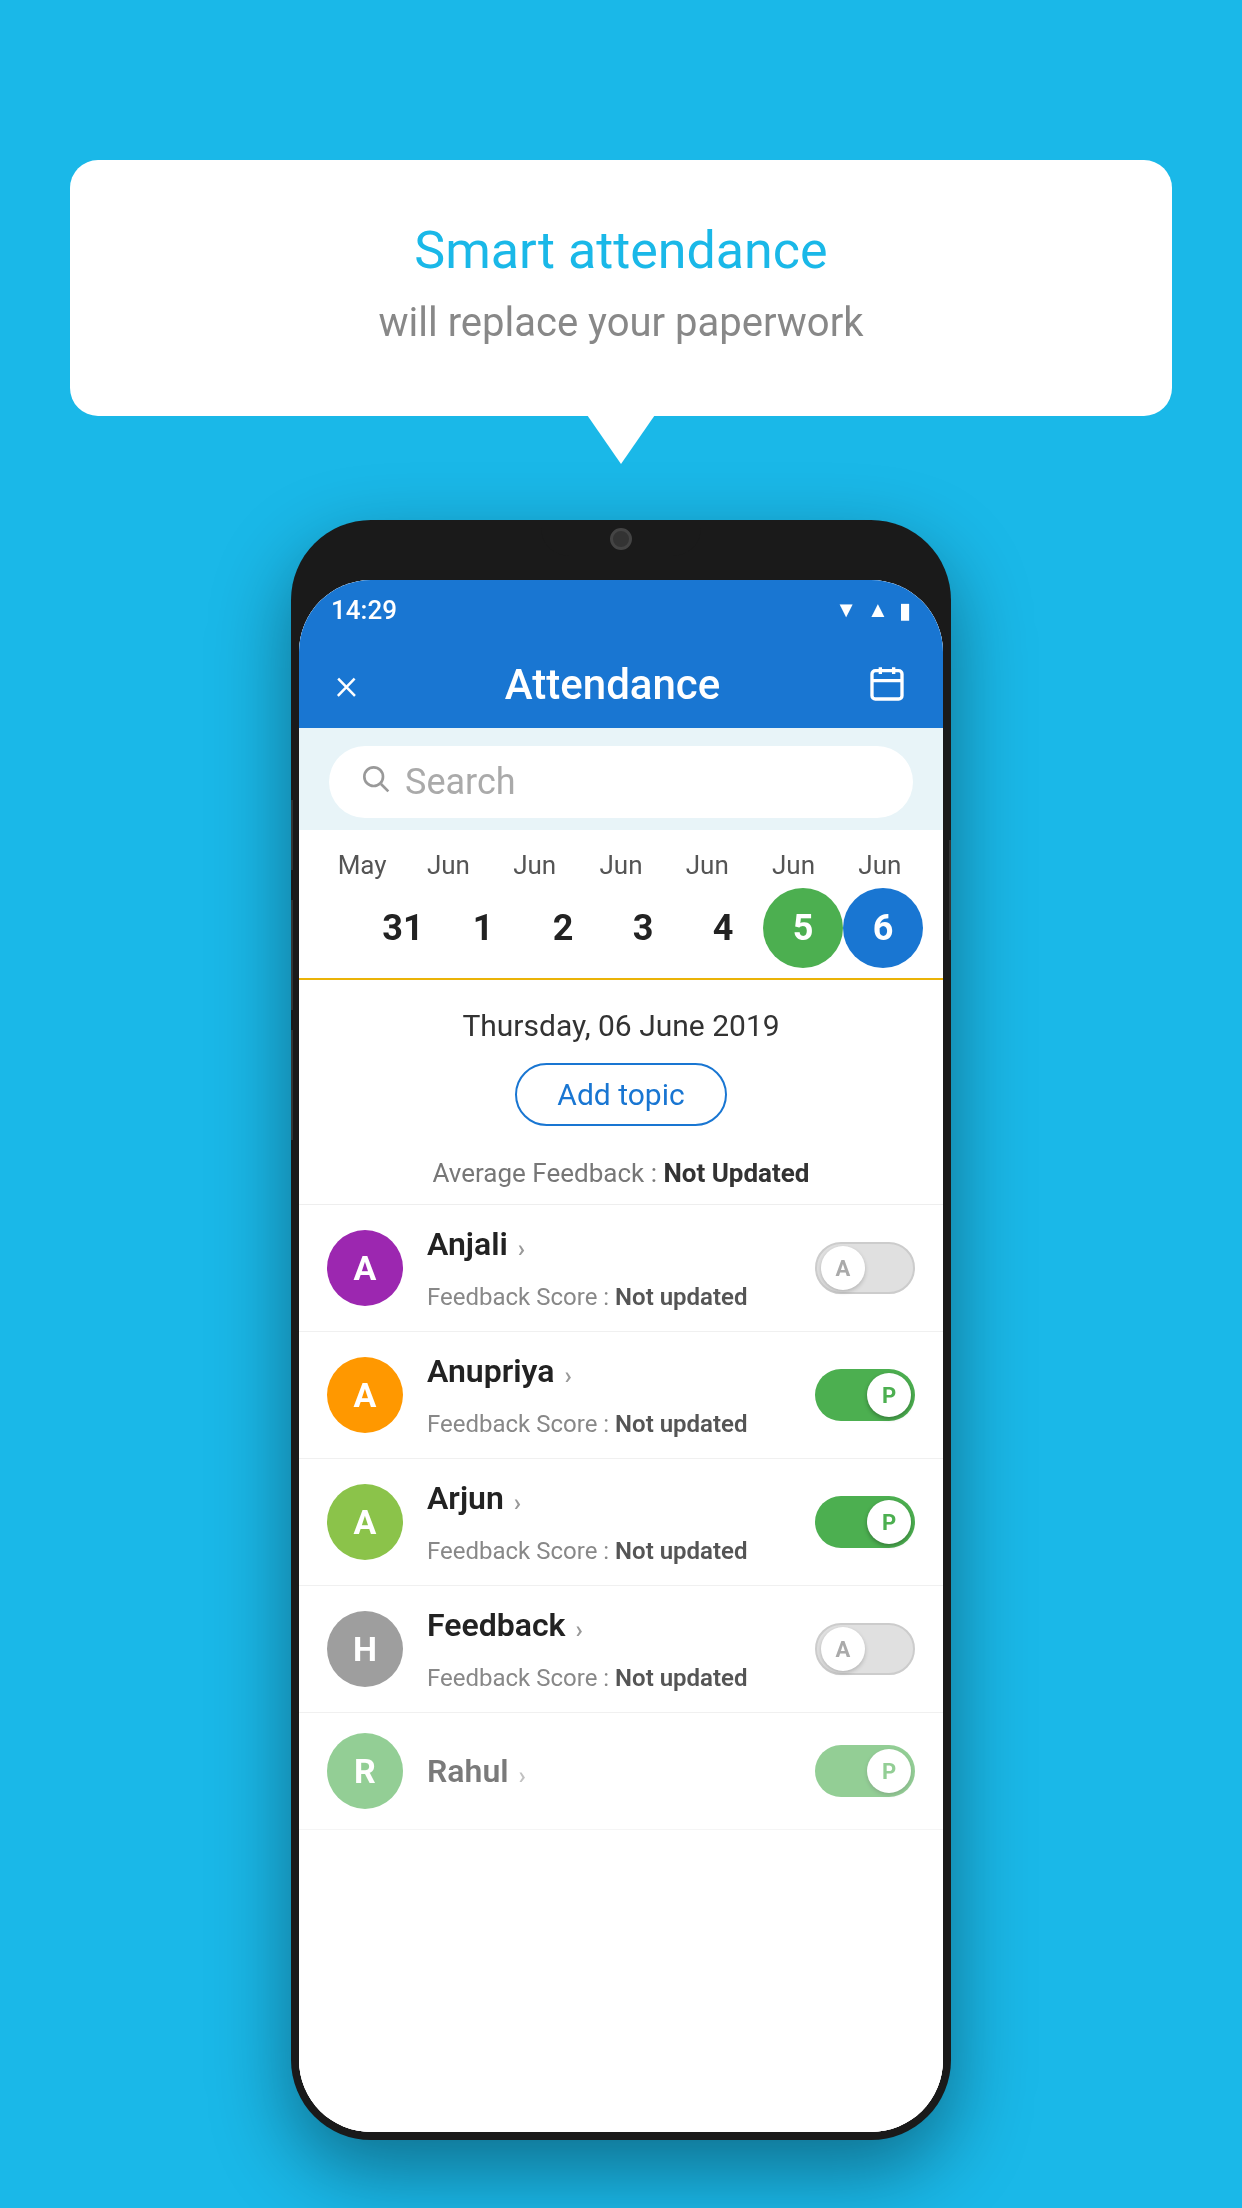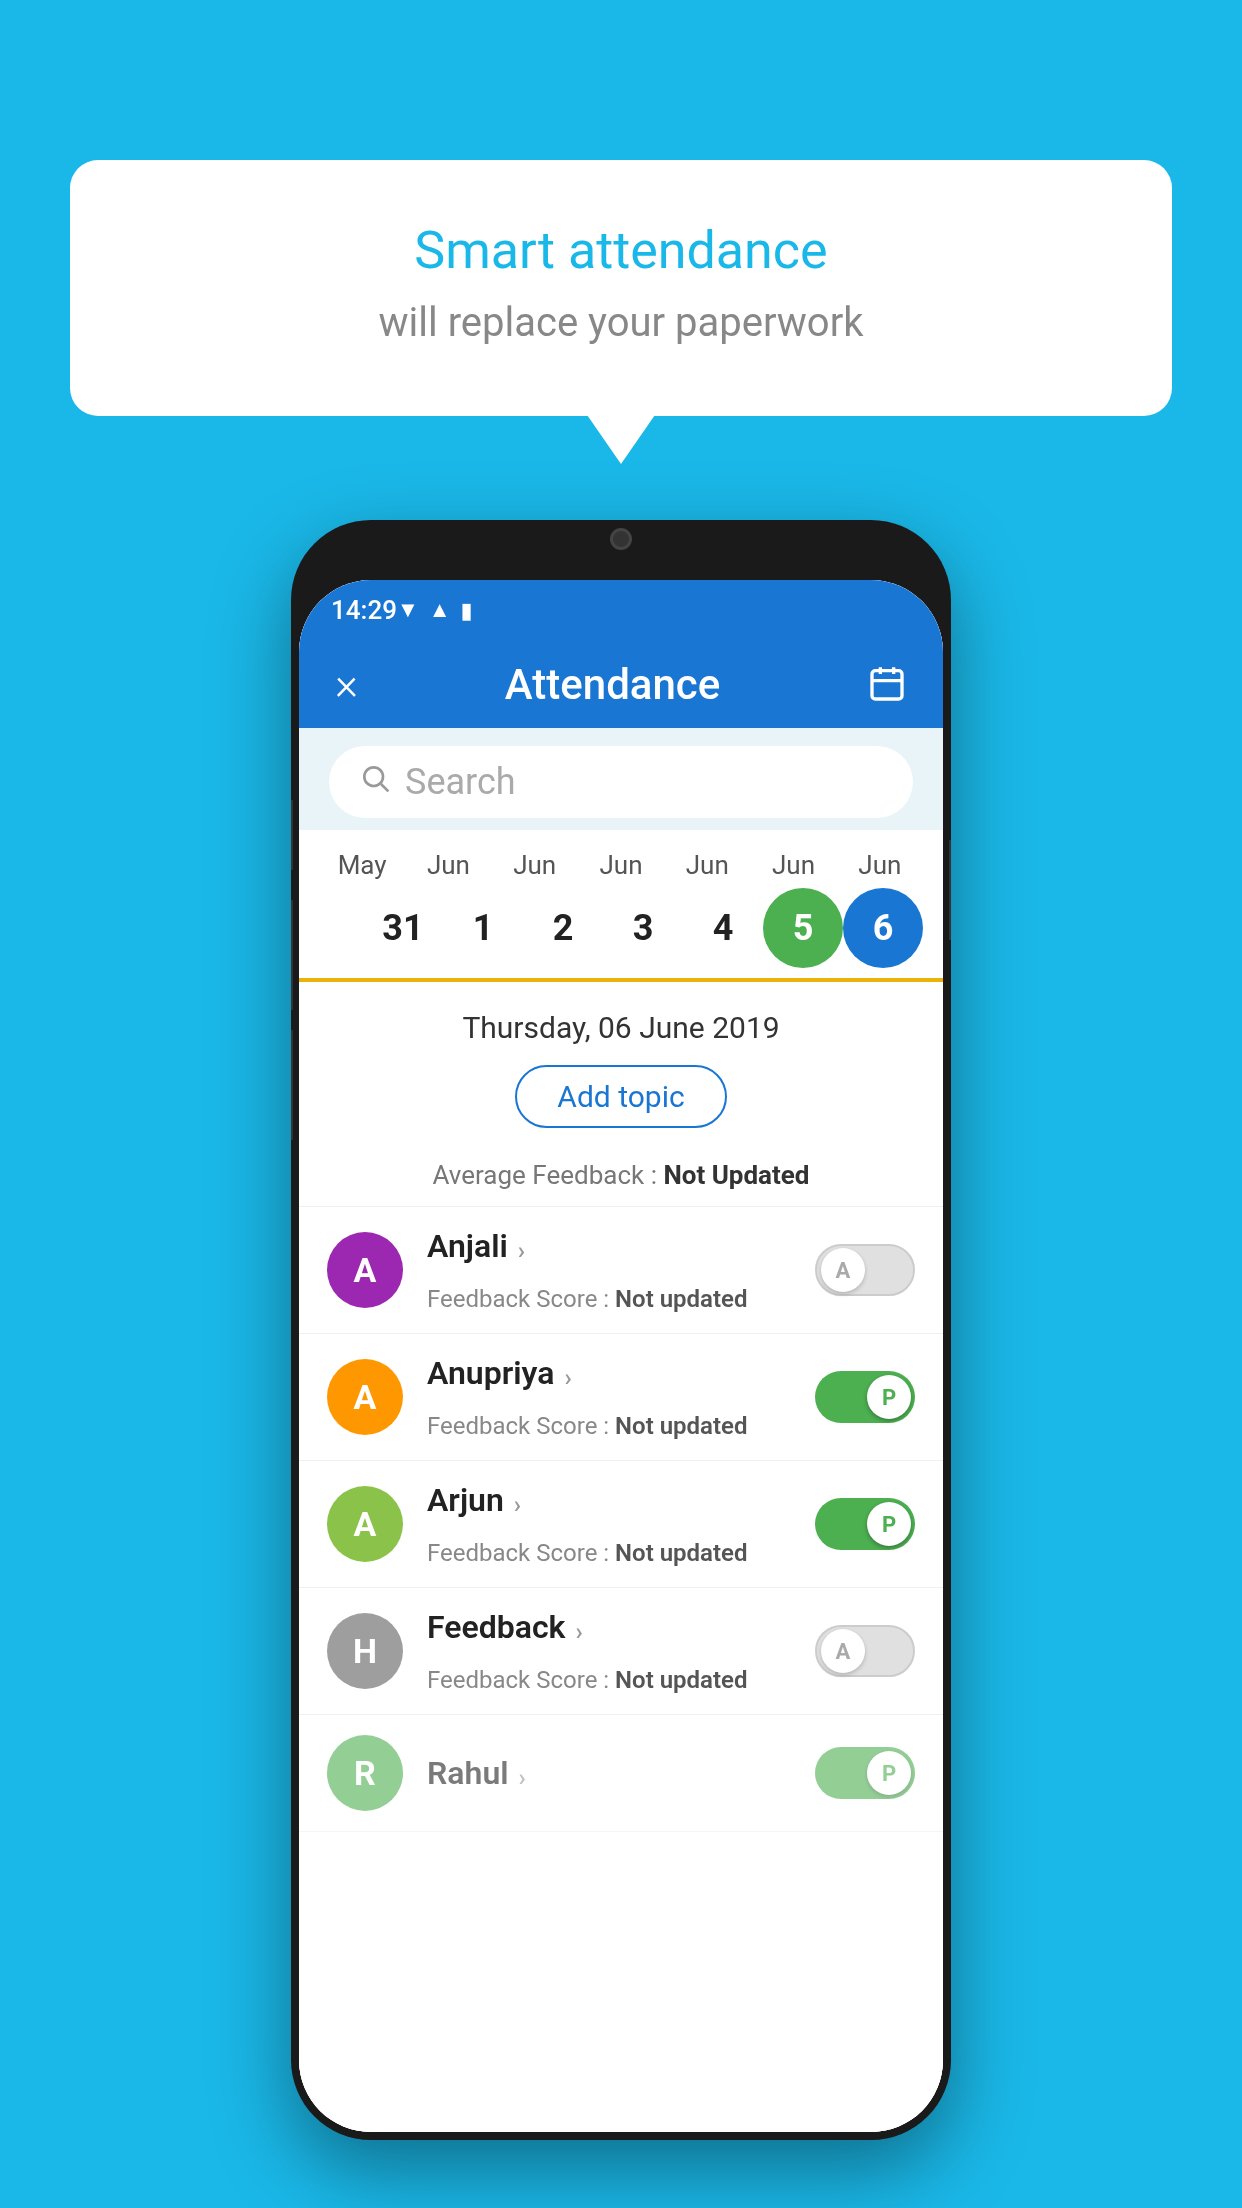--- a/index.html
+++ b/index.html
@@ -103,21 +103,21 @@
     
     .status-bar {
       position: absolute;
       top: 0;
       left: 0;
       right: 0;
       height: 60px;
       background: #1976d2;
       display: flex;
       align-items: center;
-      justify-content: flex-start;
+      justify-content: space-between;
       padding: 0 32px;
       z-index: 10;
     }
 
     .status-time {
       color: white;
       font-size: 26px;
       font-weight: 500;
     }
 
@@ -207,21 +207,21 @@
     }
 
     .search-text {
       color: #aaa;
       font-size: 36px;
     }
 
     
     .calendar-section {
       padding: 20px 20px 10px;
-      border-bottom: 4px solid #eab308;
+      border-bottom: 2px solid #eab308;
     }
 
     .months-row {
       display: flex;
       justify-content: space-around;
       margin-bottom: 8px;
     }
 
     .month-label {
       font-size: 26px;

